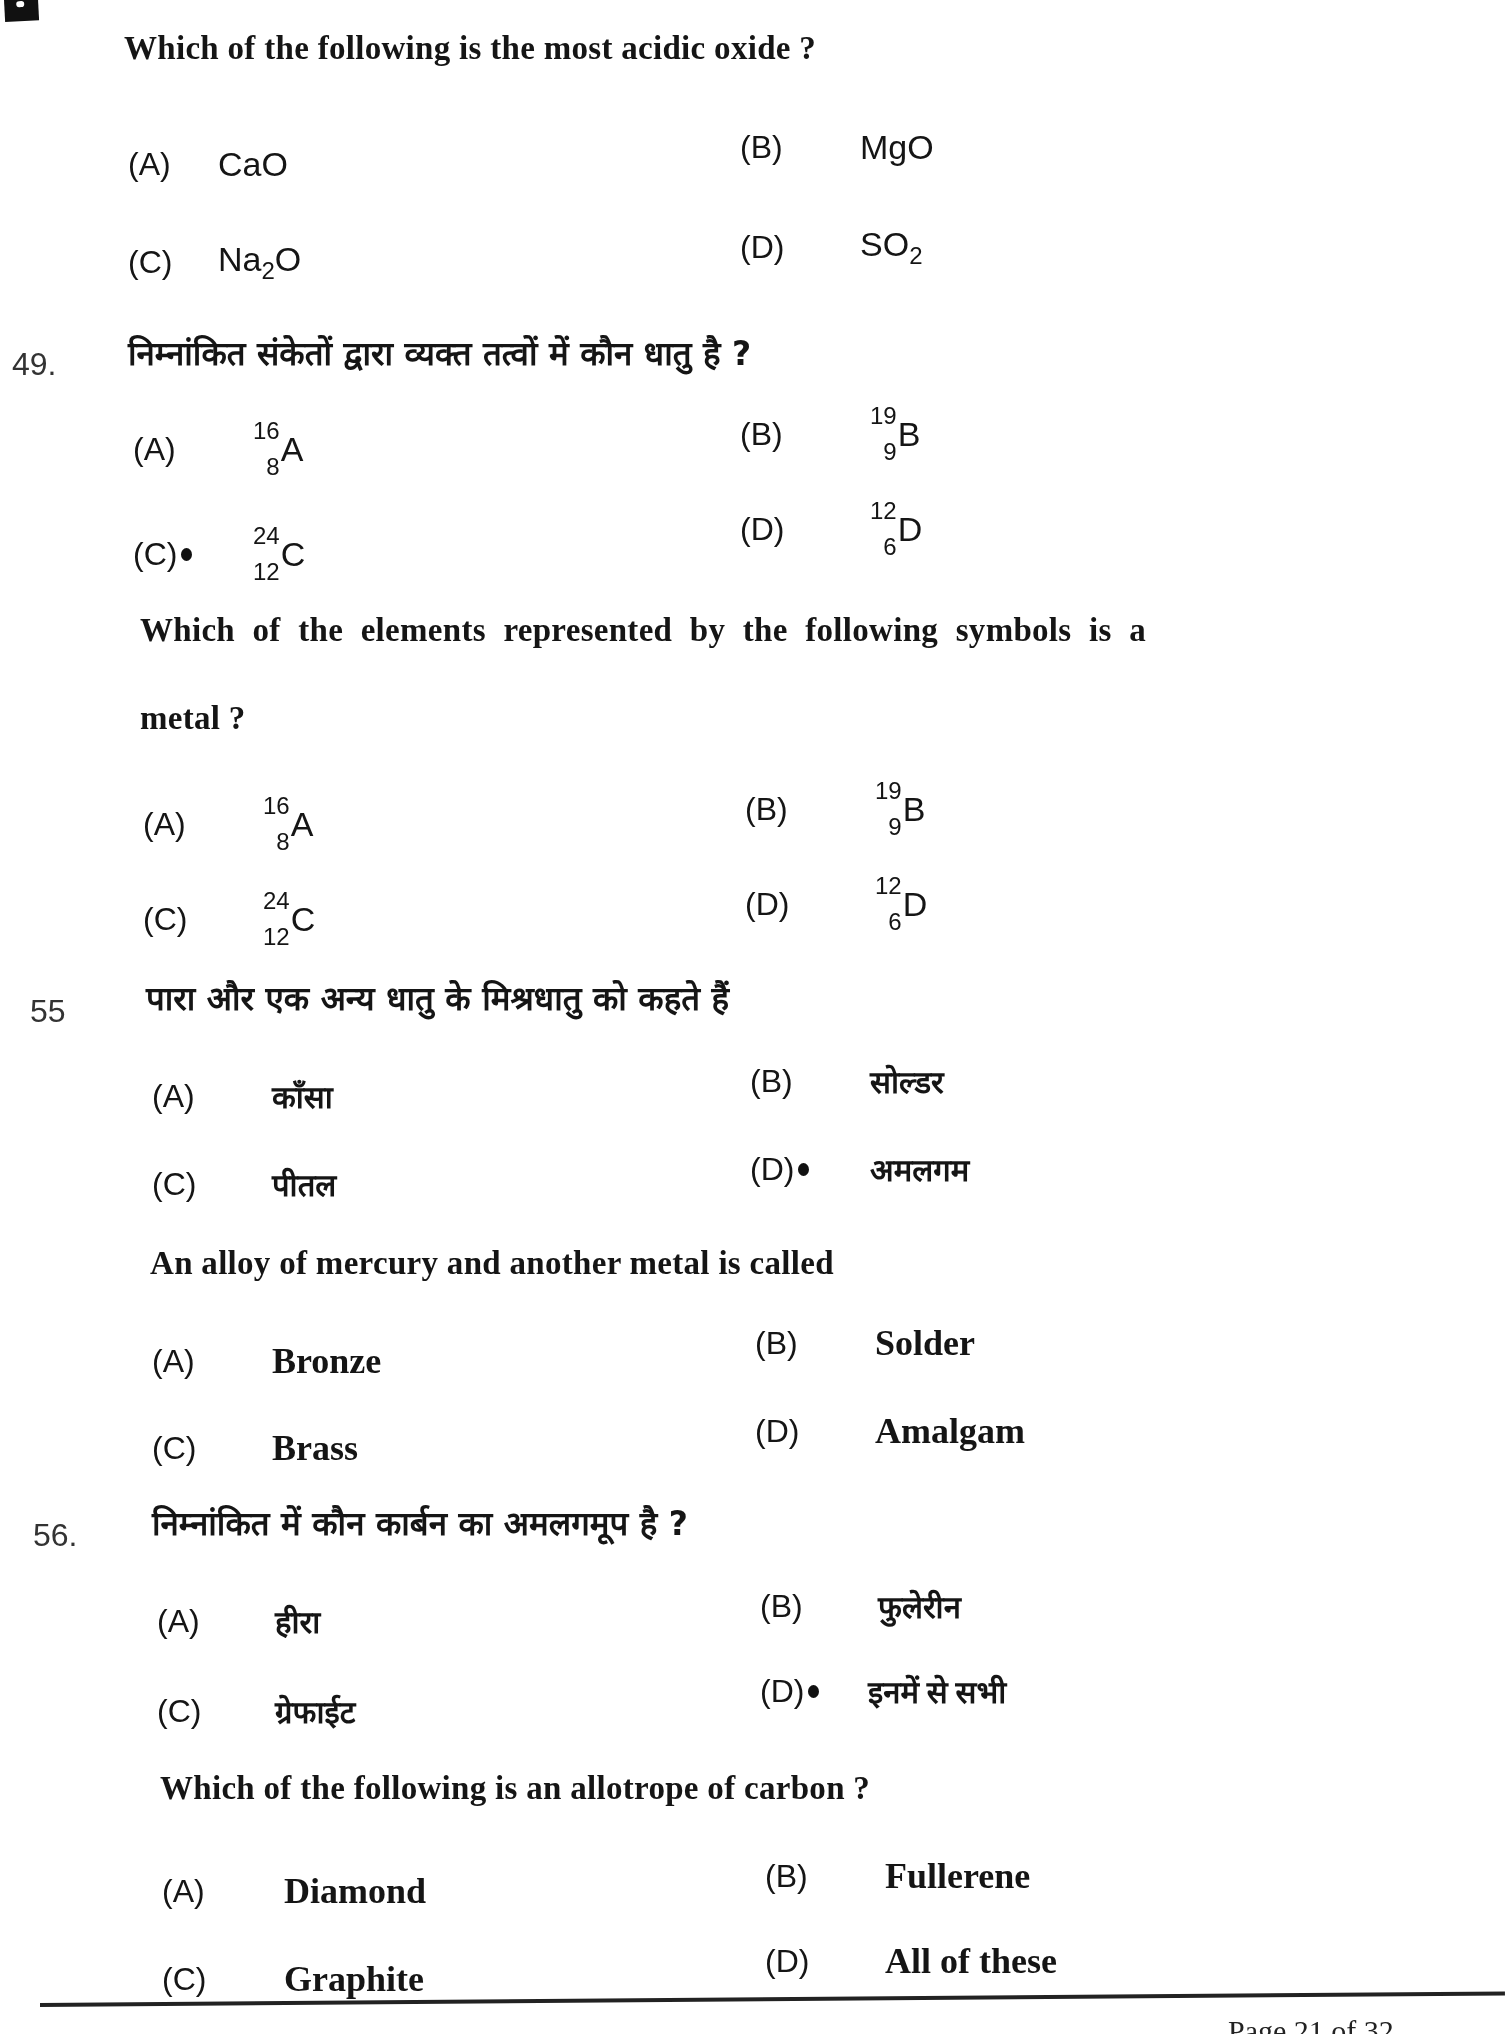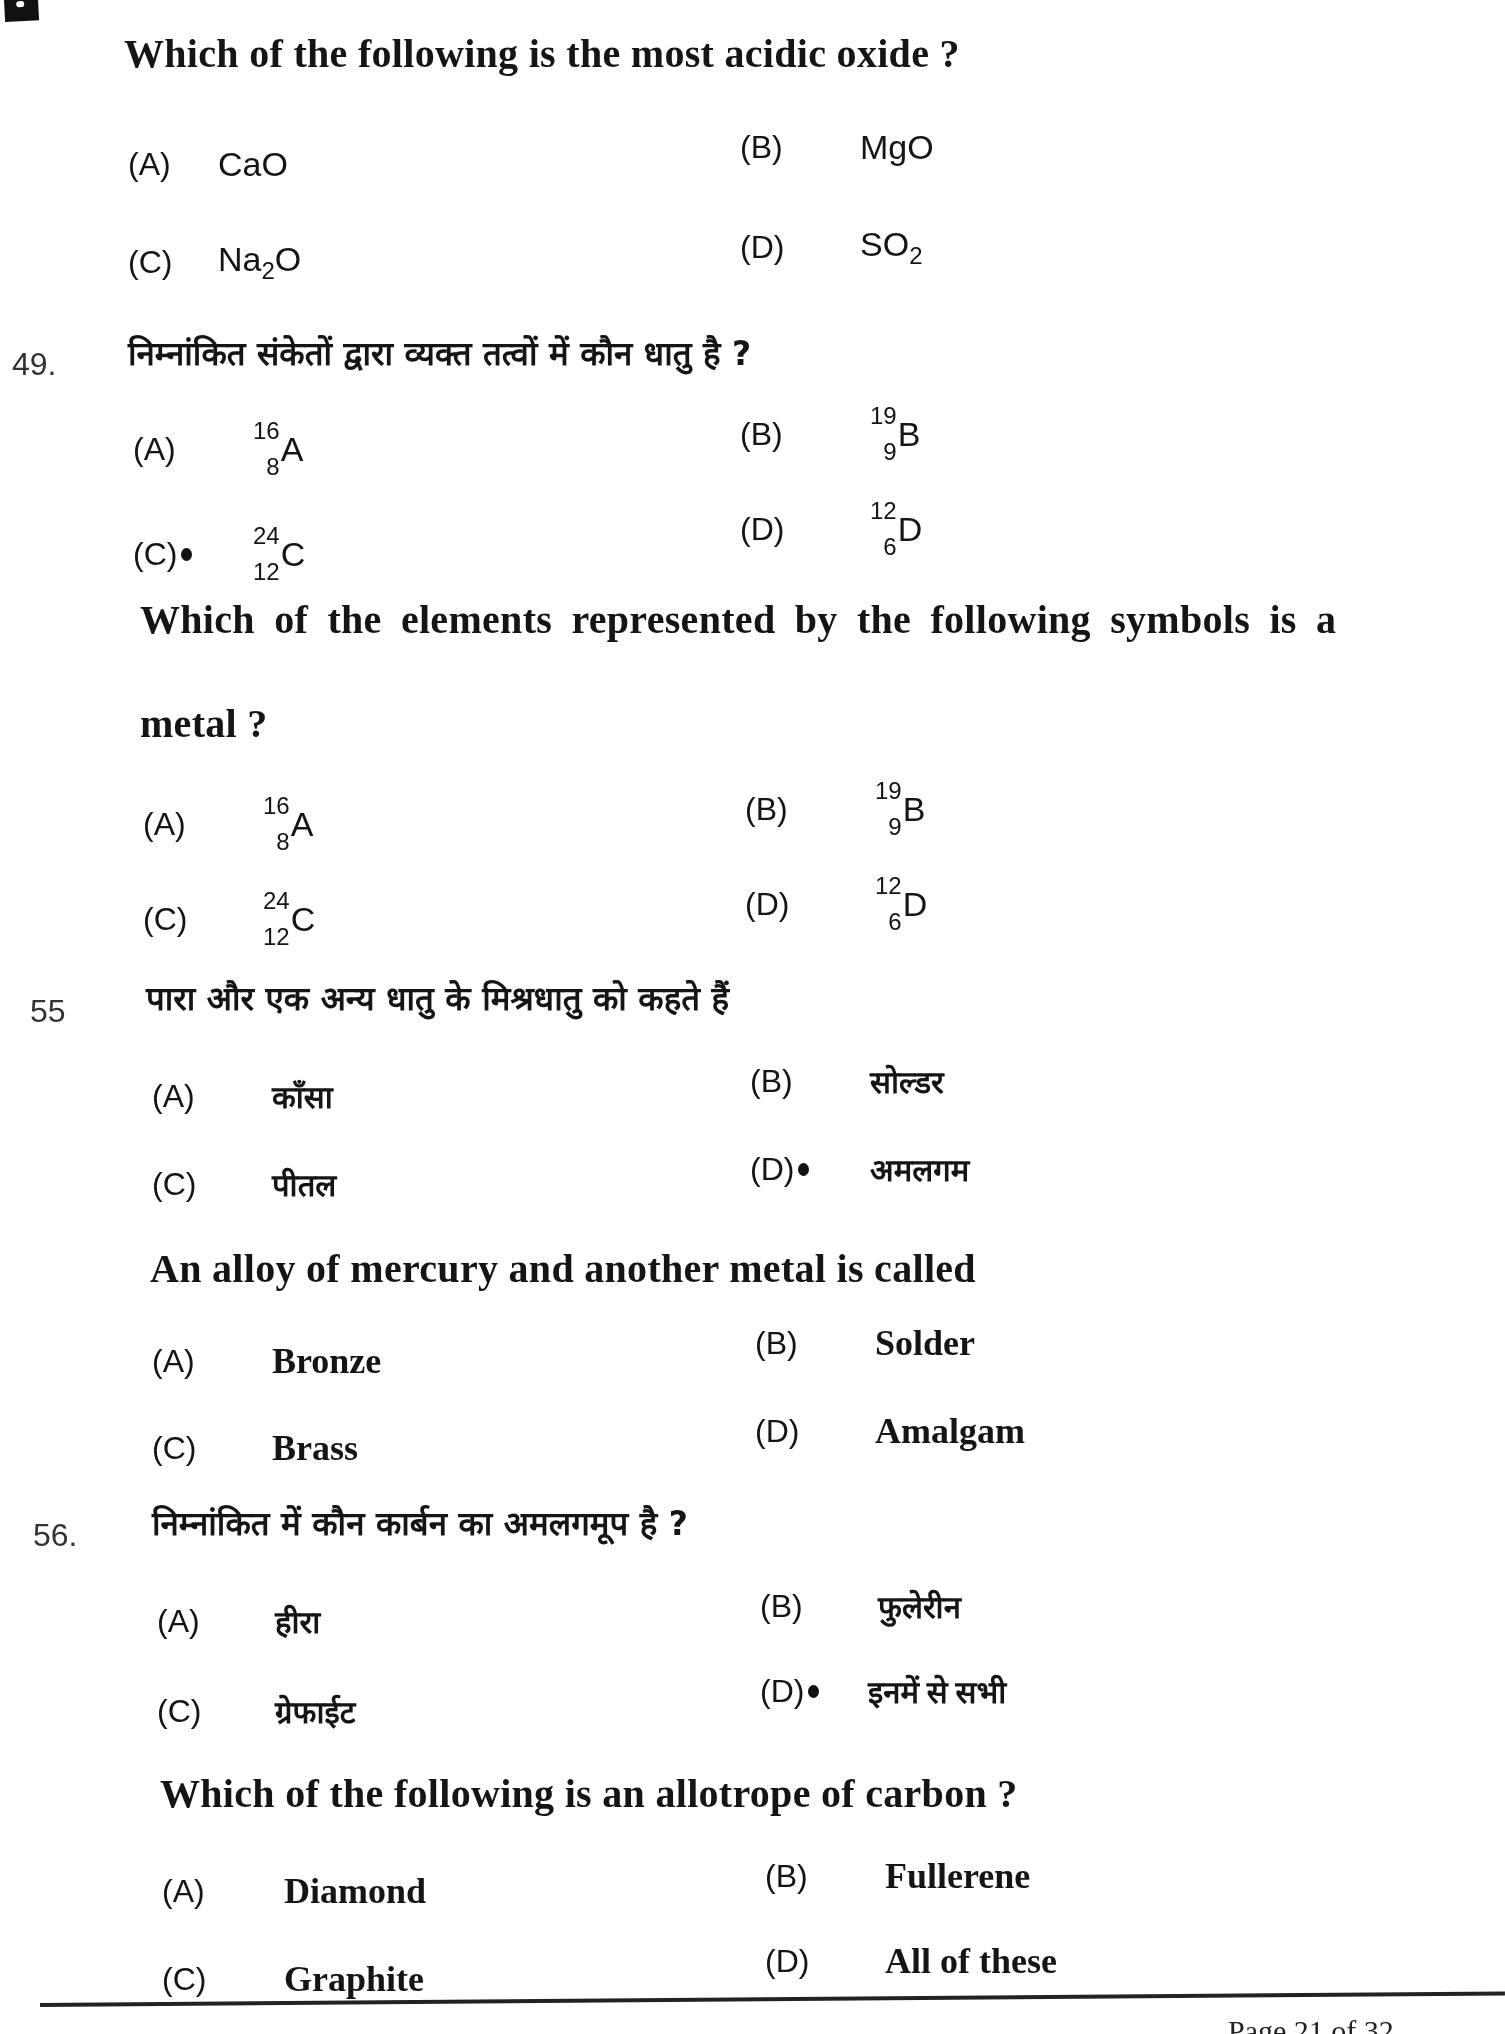--- a/index.html
+++ b/index.html
@@ -10,21 +10,21 @@
   .corner-mark {
     position: absolute; left: 4px; top: 0; width: 34px; height: 22px; background: #111;
     transform: rotate(-3deg); transform-origin: left top;
   }
   .corner-mark::after {
     content: ""; position: absolute; left: 12px; top: 2px; width: 8px; height: 6px; background: #fff; border-radius: 3px;
   }
   .qnum {
     position: absolute; font-family: "Liberation Sans", sans-serif; font-size: 32px; color: #333;
   }
-  .qtext { position: absolute; font-size: 40px; white-space: nowrap; }
+  .qtext { position: absolute; font-size: 33px; white-space: nowrap; }
   .qtext.hi { font-family: "DejaVu Sans", sans-serif; font-weight: bold; font-size: 33px; }
   .qtext.en { font-family: "Liberation Serif", serif; font-weight: bold; letter-spacing: 0.3px; }
   .opt { position: absolute; white-space: nowrap; display: flex; align-items: center; }
   .opt .lbl { font-family: "Liberation Sans", sans-serif; font-size: 32px; width: 90px; display: inline-flex; align-items: center; }
   .opt .val { font-size: 36px; font-family: "Liberation Serif", serif; }
   .opt .val.hi { font-family: Liberation Serif, serif; font-weight: bold; font-size: 31px; }
   .opt .val.en { font-weight: bold; text-align: right; }
   .opt .val.chem { font-family: "Liberation Sans", sans-serif; font-size: 34px; }
   .bullet { display: inline-block; width: 11px; height: 13px; border-radius: 50%; background: #111; margin-left: 4px; }
   .nuclide { display: inline-flex; align-items: center; font-family: "Liberation Sans", sans-serif; }
@@ -104,21 +104,21 @@
   <span class="lbl" style="width:130px">(D)</span>
   <span class="nuclide">
       <span class="nums">
         <span class="mass">12</span>
         <span class="atomic">6</span>
       </span>
       <span class="sym">D</span>
     </span>
 </div>
 
-<div class="qtext en" style="left:140px; top:596px; word-spacing:9px;">Which of the elements represented by the following symbols is a</div>
+<div class="qtext en" style="left:140px; top:612px; word-spacing:9px;">Which of the elements represented by the following symbols is a</div>
 <div class="qtext en" style="left:140px; top:700px;">metal ?</div>
 
 <div class="opt" style="left:143px; top:800px;">
   <span class="lbl" style="width:120px">(A)</span>
   <span class="nuclide">
       <span class="nums">
         <span class="mass">16</span>
         <span class="atomic">8</span>
       </span>
       <span class="sym">A</span>

